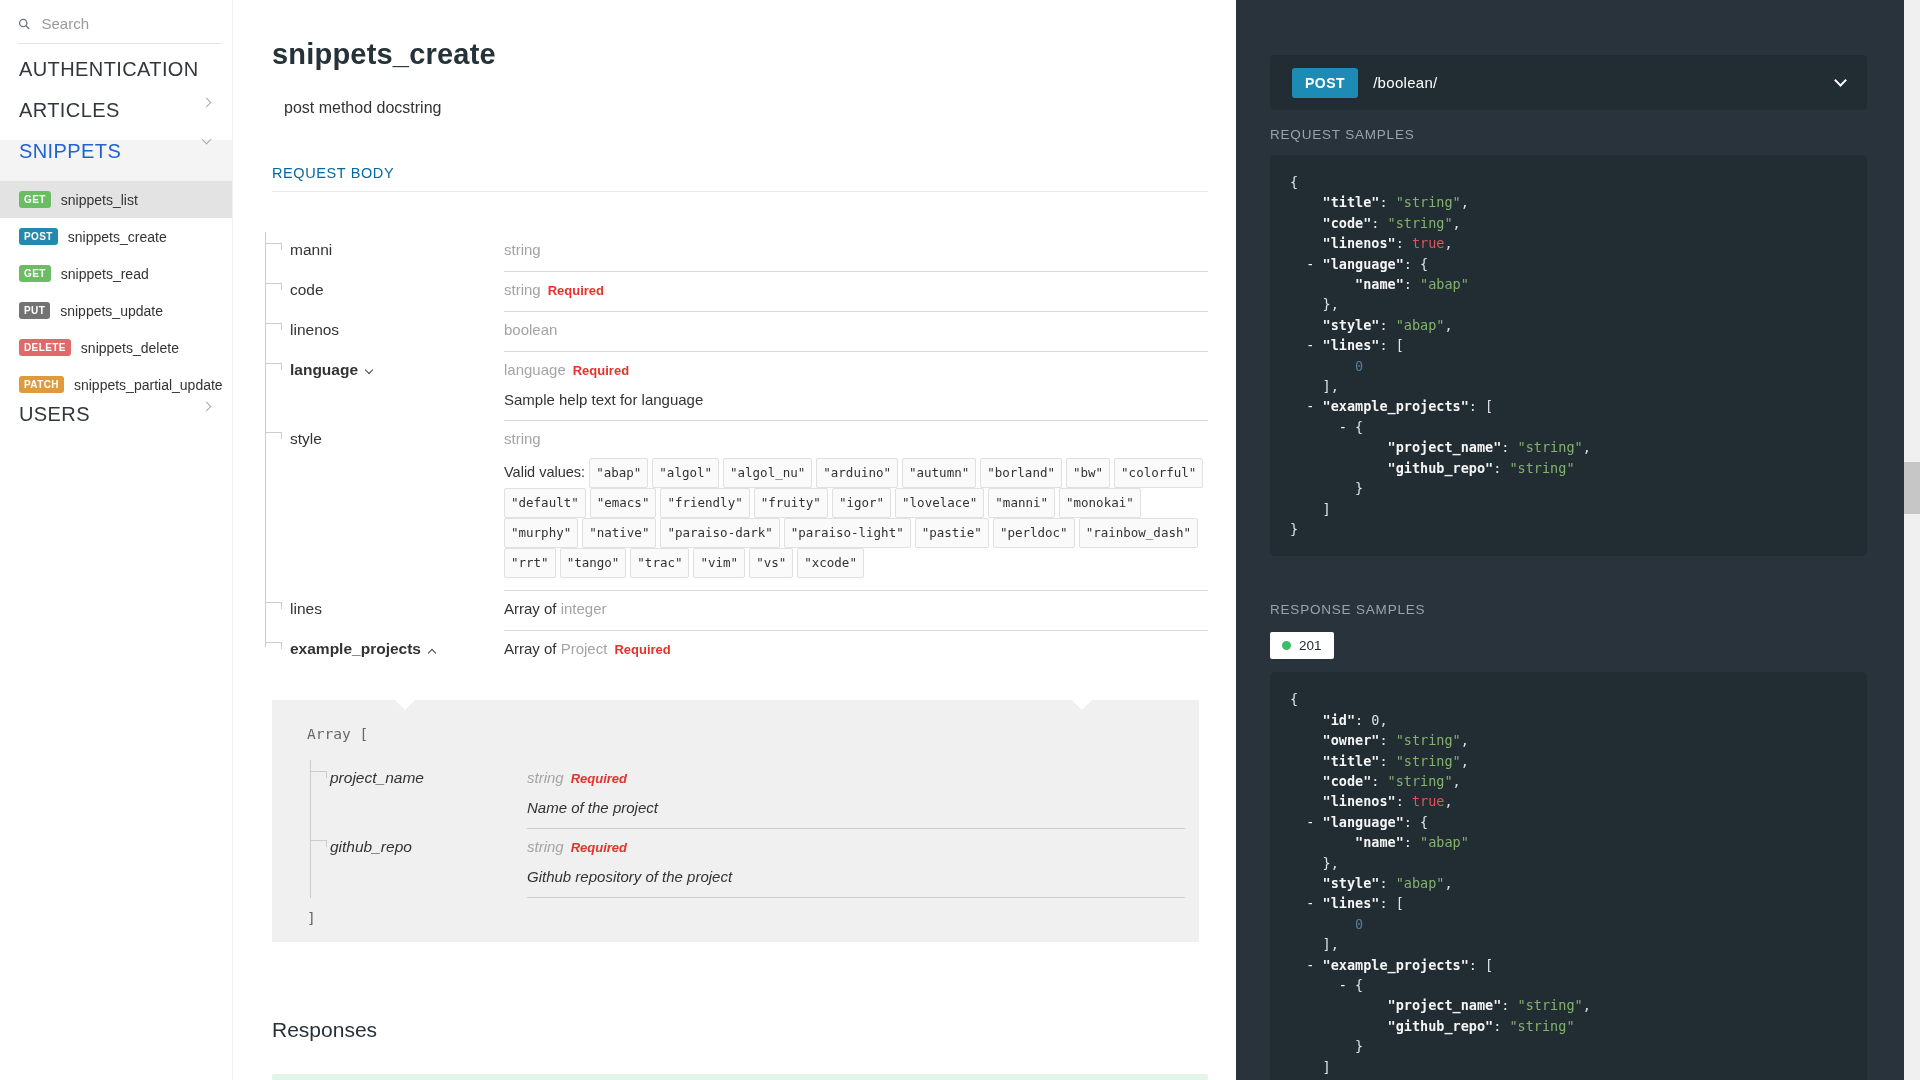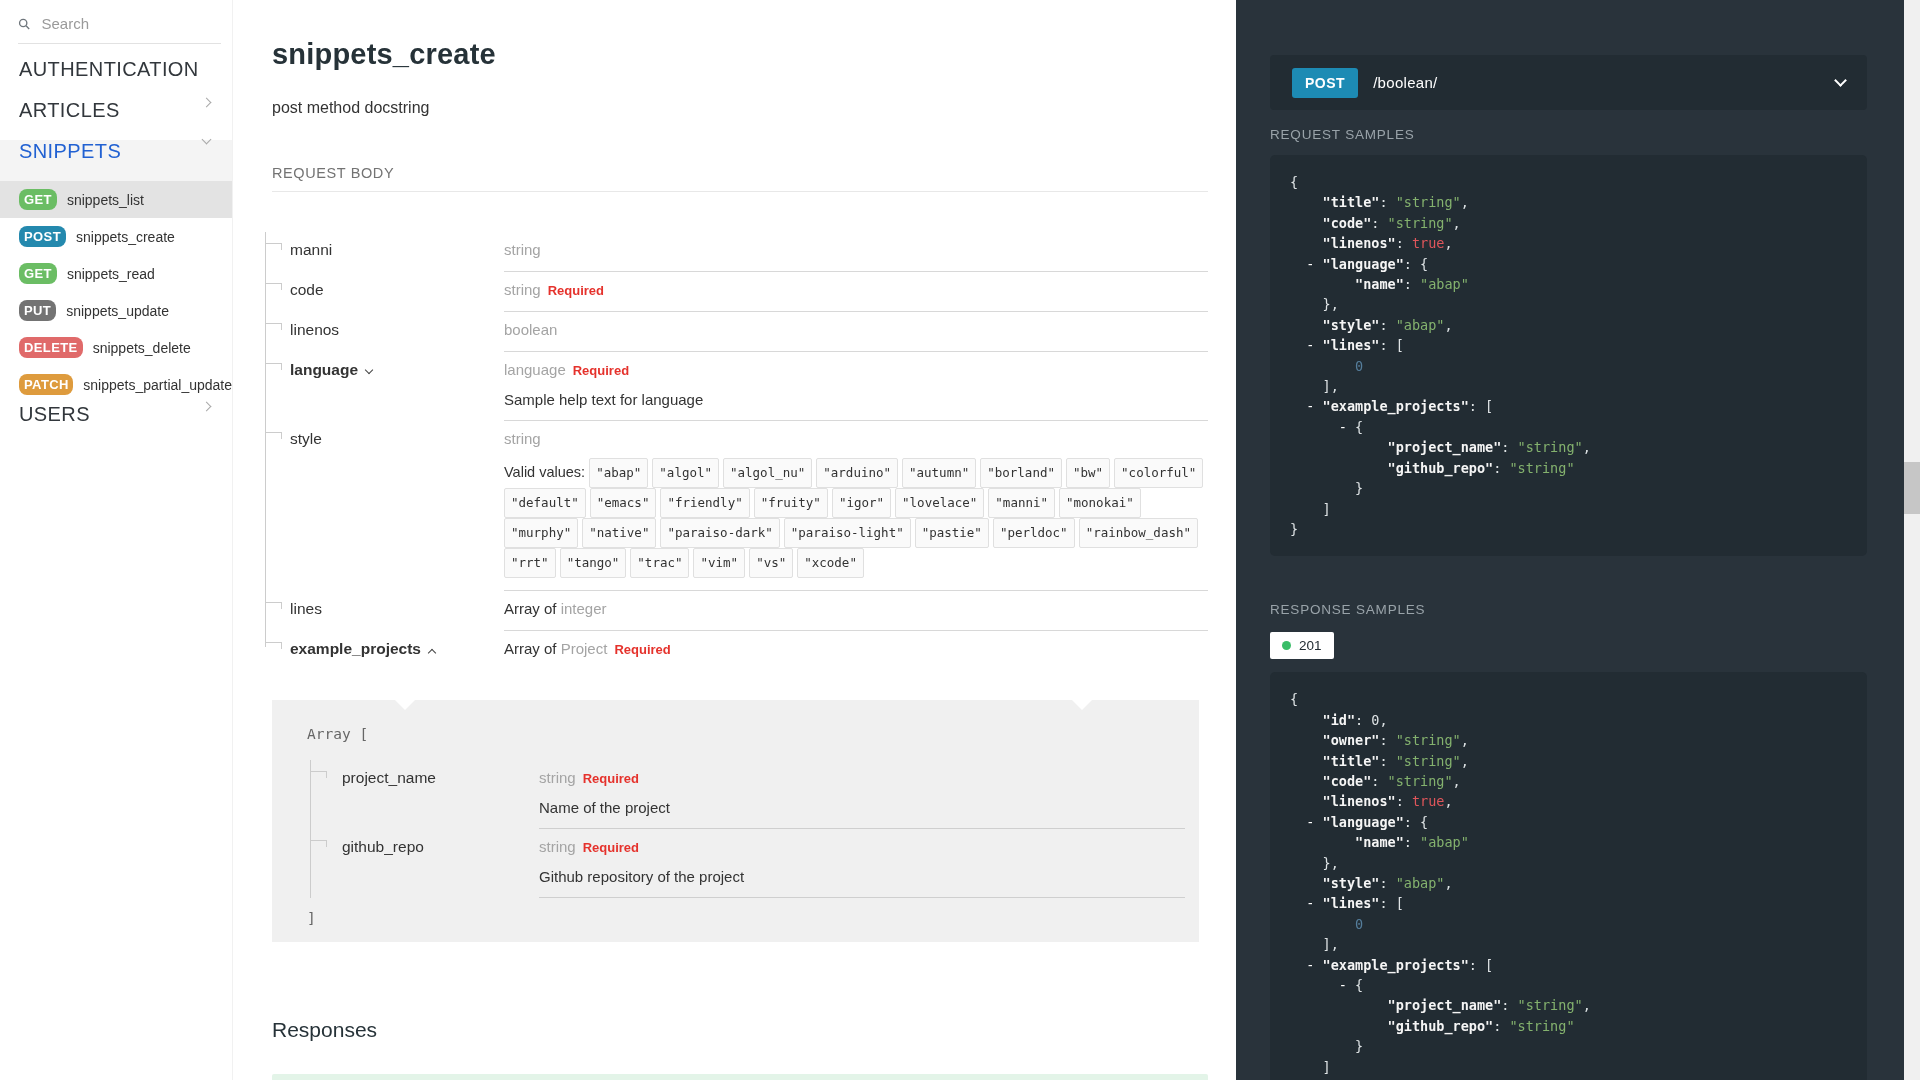--- a/index.html
+++ b/index.html
@@ -13,30 +13,30 @@
   .sidebar { position:absolute; left:0; top:0; width:233px; height:100%; background:#fff; border-right:1px solid #f1f1f1; z-index:3; }
   .search-row { margin:14px 11px 0 18px; padding-bottom:10px; border-bottom:1px solid #e2e2e2; display:flex; align-items:center; gap:9px; }
   .search-input { border:none; outline:none; width:100%; font:15px "Liberation Sans",sans-serif; color:#333; background:transparent; }
   .search-input::placeholder { color:#9a9a9a; }
   .sb-list { margin-top:14px; }
   .sb-section { height:41px; display:flex; align-items:flex-start; padding:0 22px 0 19px; font-size:20px; color:#32373c; letter-spacing:.4px; cursor:pointer; }
   .sb-section.hl { background:#f4f4f4; }
   .sb-section.active-section { color:#2161d2; }
   .sb-item { height:37px; display:flex; align-items:center; padding-left:19px; gap:10px; font-size:14px; color:#333; cursor:pointer; }
   .sb-item.active { background:#e3e3e3; }
-  .mbadge { display:inline-block; min-width:27px; text-align:center; padding:3px 5px; border-radius:8px; color:#fff; font-size:13px; font-weight:bold; letter-spacing:.4px; font-family:"Liberation Sans",sans-serif; }
+  .mbadge { display:inline-block; min-width:27px; text-align:center; padding:3px 5px; border-radius:3px; color:#fff; font-size:10px; font-weight:bold; letter-spacing:.4px; font-family:"Liberation Sans",sans-serif; }
   .chev { display:inline-block; width:7px; height:7px; border-right:1.6px solid #a8a8a8; border-bottom:1.6px solid #a8a8a8; flex:none; }
   .chev.right { transform:rotate(-45deg); margin-left:auto; }
   .chev.down  { transform:rotate(45deg); margin-left:auto; margin-top:-4px; }
 
   
   .content { position:absolute; left:233px; top:0; width:1003px; height:100%; padding:38px 28px 0 39px; overflow:hidden; background:#fff; }
   .page-title { margin:0; font-size:29px; font-weight:600; color:#263238; letter-spacing:.2px; }
-  .desc { margin-top:28px; font-size:16px; color:#333; }
-  .section-label { margin-top:48px; font-size:14.5px; color:#737373; letter-spacing:.6px; border-bottom:1px solid #e8e8e8; padding-bottom:10px; }
+  .desc { margin-top:28px; font-size:16px; color:#333;margin-left:12px; }
+  .section-label { margin-top:48px; font-size:14.5px; color:#0369a1; letter-spacing:.6px; border-bottom:1px solid #e8e8e8; padding-bottom:10px; }
 
   .field-list { margin-top:40px; margin-left:-7px; }
   .frow { position:relative; display:flex; padding-left:25px; }
   .frow::after { content:''; position:absolute; left:0; top:0; bottom:0; width:1px; background:#ccc; }
   .frow.last::after { height:16px; bottom:auto; }
   .frow::before { content:''; position:absolute; left:0; top:11px; width:16px; height:6px; border-top:1px solid #ccc; border-right:1px solid #ccc; }
   .fname-cell { width:214px; flex:none; padding-top:9px; font-size:15.5px; color:#333; }
   .fname-cell .bold { font-weight:bold; }
   .fchev { display:inline-block; width:6px; height:6px; border-right:1.5px solid #444; border-bottom:1.5px solid #444; margin-left:8px; }
   .fchev.down { transform:rotate(45deg); vertical-align:2px; }
@@ -48,21 +48,21 @@
   .req { color:#e5322c; font-size:13px; font-weight:bold; margin-left:7px; }
   .fhelp { margin-top:12px; font-size:15px; color:#333; }
   .chips { margin-top:10px; line-height:25px; font-size:14.5px; color:#333; }
   .chip { font-family:"DejaVu Sans Mono",monospace; font-size:12.5px; background:#fafafa; border:1px solid #e0e0e0; border-radius:2px; padding:1px 6px 2px; margin:0 4px 0 0; display:inline-block; }
 
   .array-panel { position:relative; margin:30px 9px 0 0; background:#f0f0f0; padding:26px 14px 16px 35px; }
   .notch { position:absolute; top:0; width:0; height:0; border-left:10px solid transparent; border-right:10px solid transparent; border-top:10px solid #fff; }
   .notch.n1 { left:123px; } .notch.n2 { left:800px; }
   .array-bracket { font-family:"DejaVu Sans Mono",monospace; font-size:14.5px; color:#666; }
   .nested-list { margin-left:3px; margin-top:18px; }
-  .frow.n { padding-left:32px; }
+  .frow.n { padding-left:20px;font-style:italic; }
   .frow.n .fname-cell { width:197px; }
   .frow.n .finfo { border-color:#cfcfcf; }
   .array-close { margin-top:12px; }
 
   .responses-h { margin-top:76px; font-size:21px; font-weight:400; color:#263238; }
   .resp-bar { margin-top:32px; height:38px; background:#e3f4e8; border-radius:2px; display:flex; align-items:center; padding:0 17px; gap:10px; color:#2b9e4e; font-size:14.5px; cursor:pointer; }
   .chev.green { border-color:#2b9e4e; transform:rotate(-135deg); width:6px; height:6px; margin-top:4px; }
 
   
   .rpanel { position:absolute; left:1236px; top:0; width:668px; height:100%; background:#29333b; padding:55px 37px 0 34px; overflow:hidden; color:#fff; }

